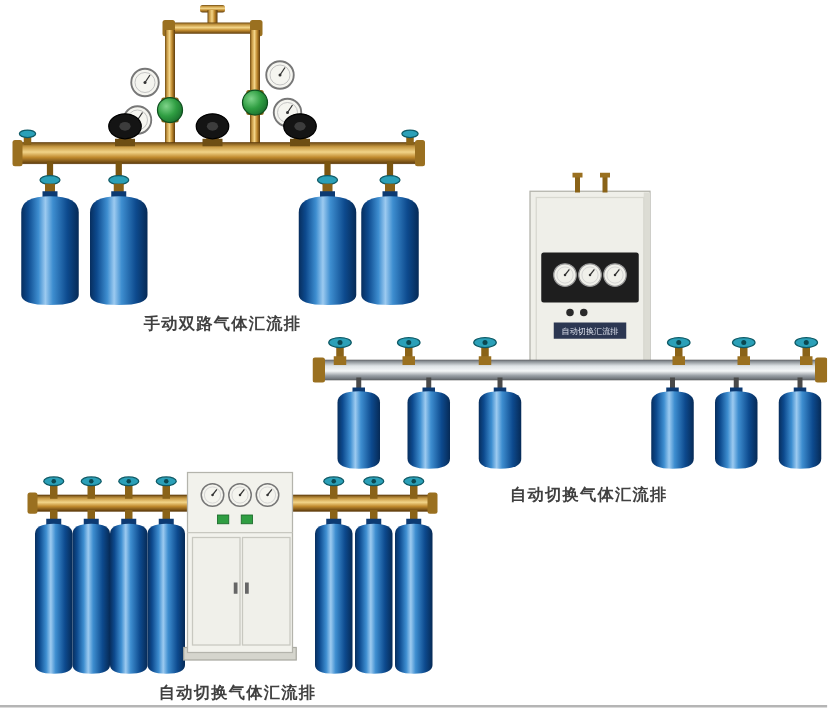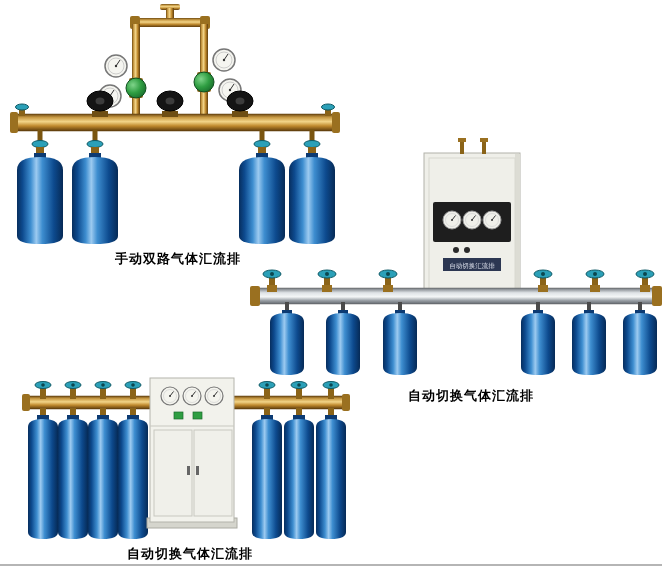--- a/index.html
+++ b/index.html
@@ -4,21 +4,21 @@
 <style>
   * { box-sizing: border-box; margin: 0; padding: 0; }
   html,body { background:#ffffff; }
   body { font-family: "Liberation Sans", sans-serif; }
   .page { position: relative; width: 662px; height: 572px; background:#ffffff; overflow: hidden; }
   .product-img { position: absolute; display:block; }
   .caption {
     position: absolute;
     font-size: 13px;
     font-weight: bold;
-    color: #000000;
+    color: #404040;
     text-align: center;
     letter-spacing: 1px;
     font-family: "Liberation Sans", sans-serif;
     white-space: nowrap;
   }
   .footer-line { position: absolute; left: 0; top: 564px; width: 662px; height: 2px; background: #b5b5b5; }
 </style>
 </head>
 <body>
 

